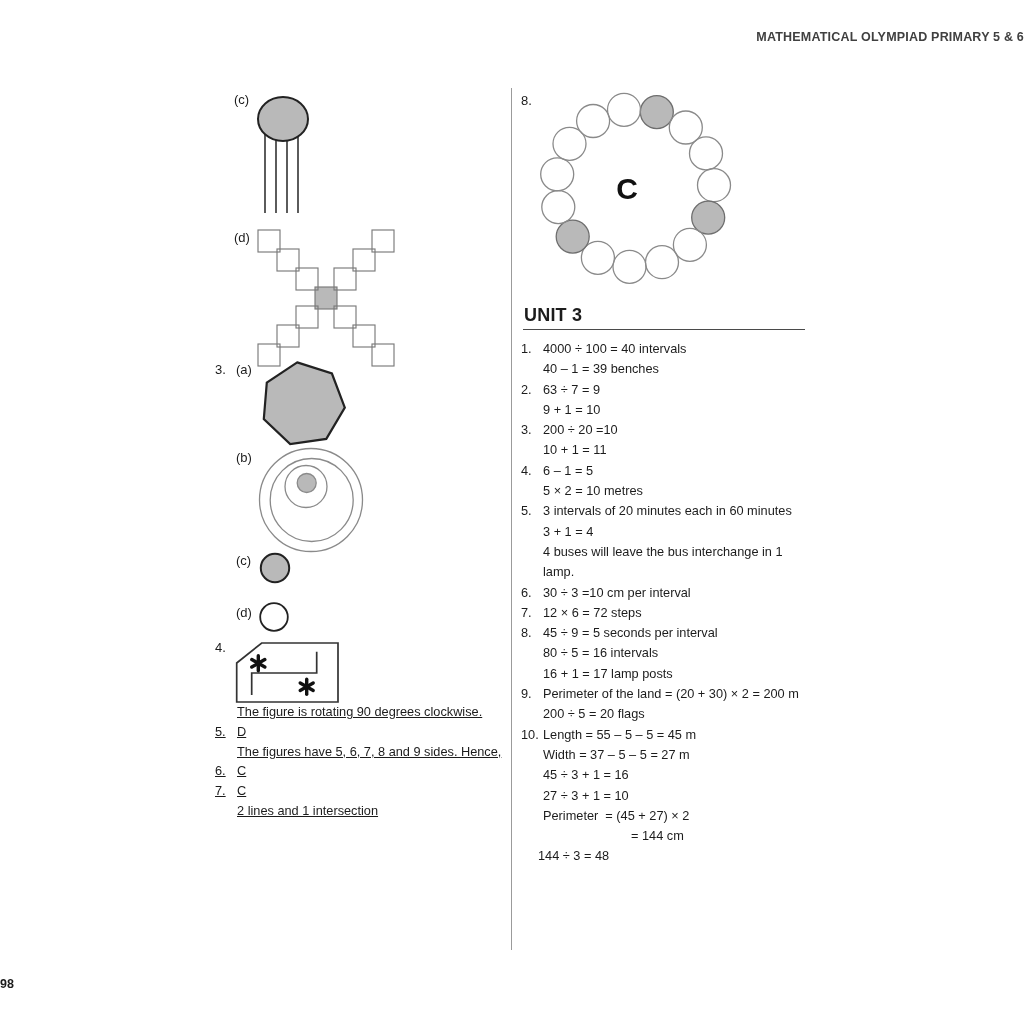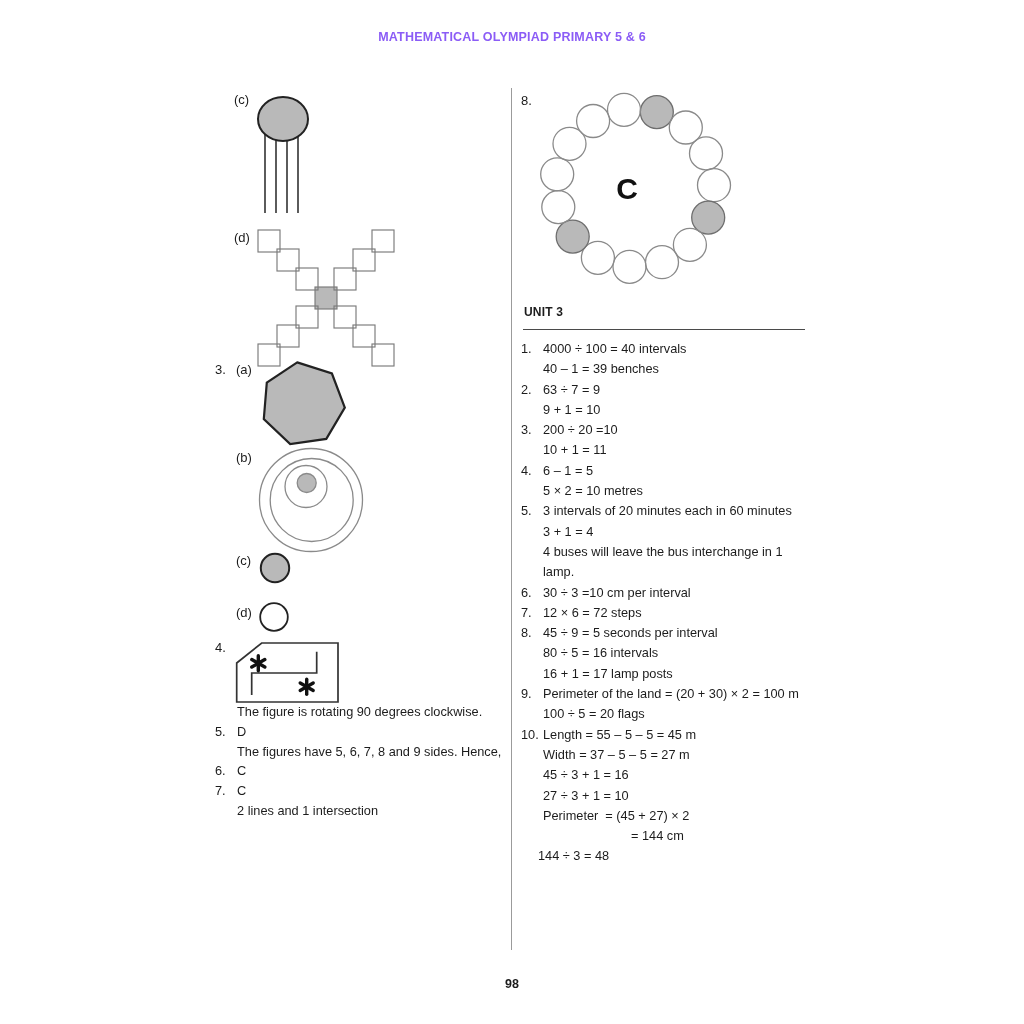--- a/index.html
+++ b/index.html
@@ -1,33 +1,33 @@
 <!DOCTYPE html>
 <html><head>
 <meta charset="utf-8">
 <style>
   html,body{margin:0;padding:0;background:#ffffff;}
   .page{position:relative;width:1024px;height:1024px;background:#ffffff;overflow:hidden;
         font-family:"Liberation Sans", sans-serif;color:#1c1c1c;}
   .abs{position:absolute;}
-  .header-title{position:absolute;top:30px;left:0;width:1024px;text-align:center;
-        font-size:12.5px;font-weight:bold;letter-spacing:.2px;color:#8b5cf6;}
+  .header-title{position:absolute;top:30px;left:0;width:1024px;text-align:right;
+        font-size:12.5px;font-weight:bold;letter-spacing:.2px;color:#404040;}
   .divider{position:absolute;left:511px;top:88px;width:1.4px;height:862px;background:#9b9b9b;}
   .lbl{position:absolute;font-size:13px;color:#1c1c1c;}
-  .unit-heading{position:absolute;left:524px;top:305px;font-size:12px;font-weight:bold;letter-spacing:.2px;}
+  .unit-heading{position:absolute;left:524px;top:305px;font-size:18px;font-weight:bold;letter-spacing:.2px;}
   .unit-rule{position:absolute;left:523px;top:329px;width:282px;height:1.4px;background:#4a4a4a;}
   .rowlist{position:absolute;}
   .row{display:flex;align-items:baseline;}
   .urow{line-height:20.3px;font-size:12.75px;}
-  .arow{line-height:19.8px;font-size:12.75px;}
+  .arow{line-height:19.8px;font-size:12.75px;text-decoration:underline;}
   .num{display:inline-block;width:22px;flex:0 0 22px;white-space:pre;}
   .txt{white-space:pre;}
   .row.under-equals .txt{margin-left:88px;}
   .row.outdent{margin-left:-5px;}
-  .footer-page-number{position:absolute;top:977px;left:0;width:1024px;text-align:center;
+  .footer-page-number{position:absolute;top:977px;left:0;width:1024px;
         font-size:12.5px;font-weight:bold;}
   svg{display:block;}
   .thin-stroke{stroke:#7a7a7a;stroke-width:1.15;fill:none;}
   .ring-letter{font-family:"Liberation Sans",sans-serif;font-weight:bold;font-size:30px;fill:#111;}
 </style>
 </head>
 <body>
 
 <div class="page">
 
@@ -224,25 +224,25 @@
       <div class="row urow">
         <span class="num"></span>
         <span class="txt">80 ÷ 5 = 16 intervals</span>
       </div>
       <div class="row urow">
         <span class="num"></span>
         <span class="txt">16 + 1 = 17 lamp posts</span>
       </div>
       <div class="row urow">
         <span class="num">9.</span>
-        <span class="txt">Perimeter of the land = (20 + 30) × 2 = 100 m</span>
-      </div>
-      <div class="row urow">
-        <span class="num"></span>
-        <span class="txt">100 ÷ 5 = 20 flags</span>
+        <span class="txt">Perimeter of the land = (20 + 30) × 2 = 200 m</span>
+      </div>
+      <div class="row urow">
+        <span class="num"></span>
+        <span class="txt">200 ÷ 5 = 20 flags</span>
       </div>
       <div class="row urow">
         <span class="num">10.</span>
         <span class="txt">Length = 55 – 5 – 5 = 45 m</span>
       </div>
       <div class="row urow">
         <span class="num"></span>
         <span class="txt">Width = 37 – 5 – 5 = 27 m</span>
       </div>
       <div class="row urow">

